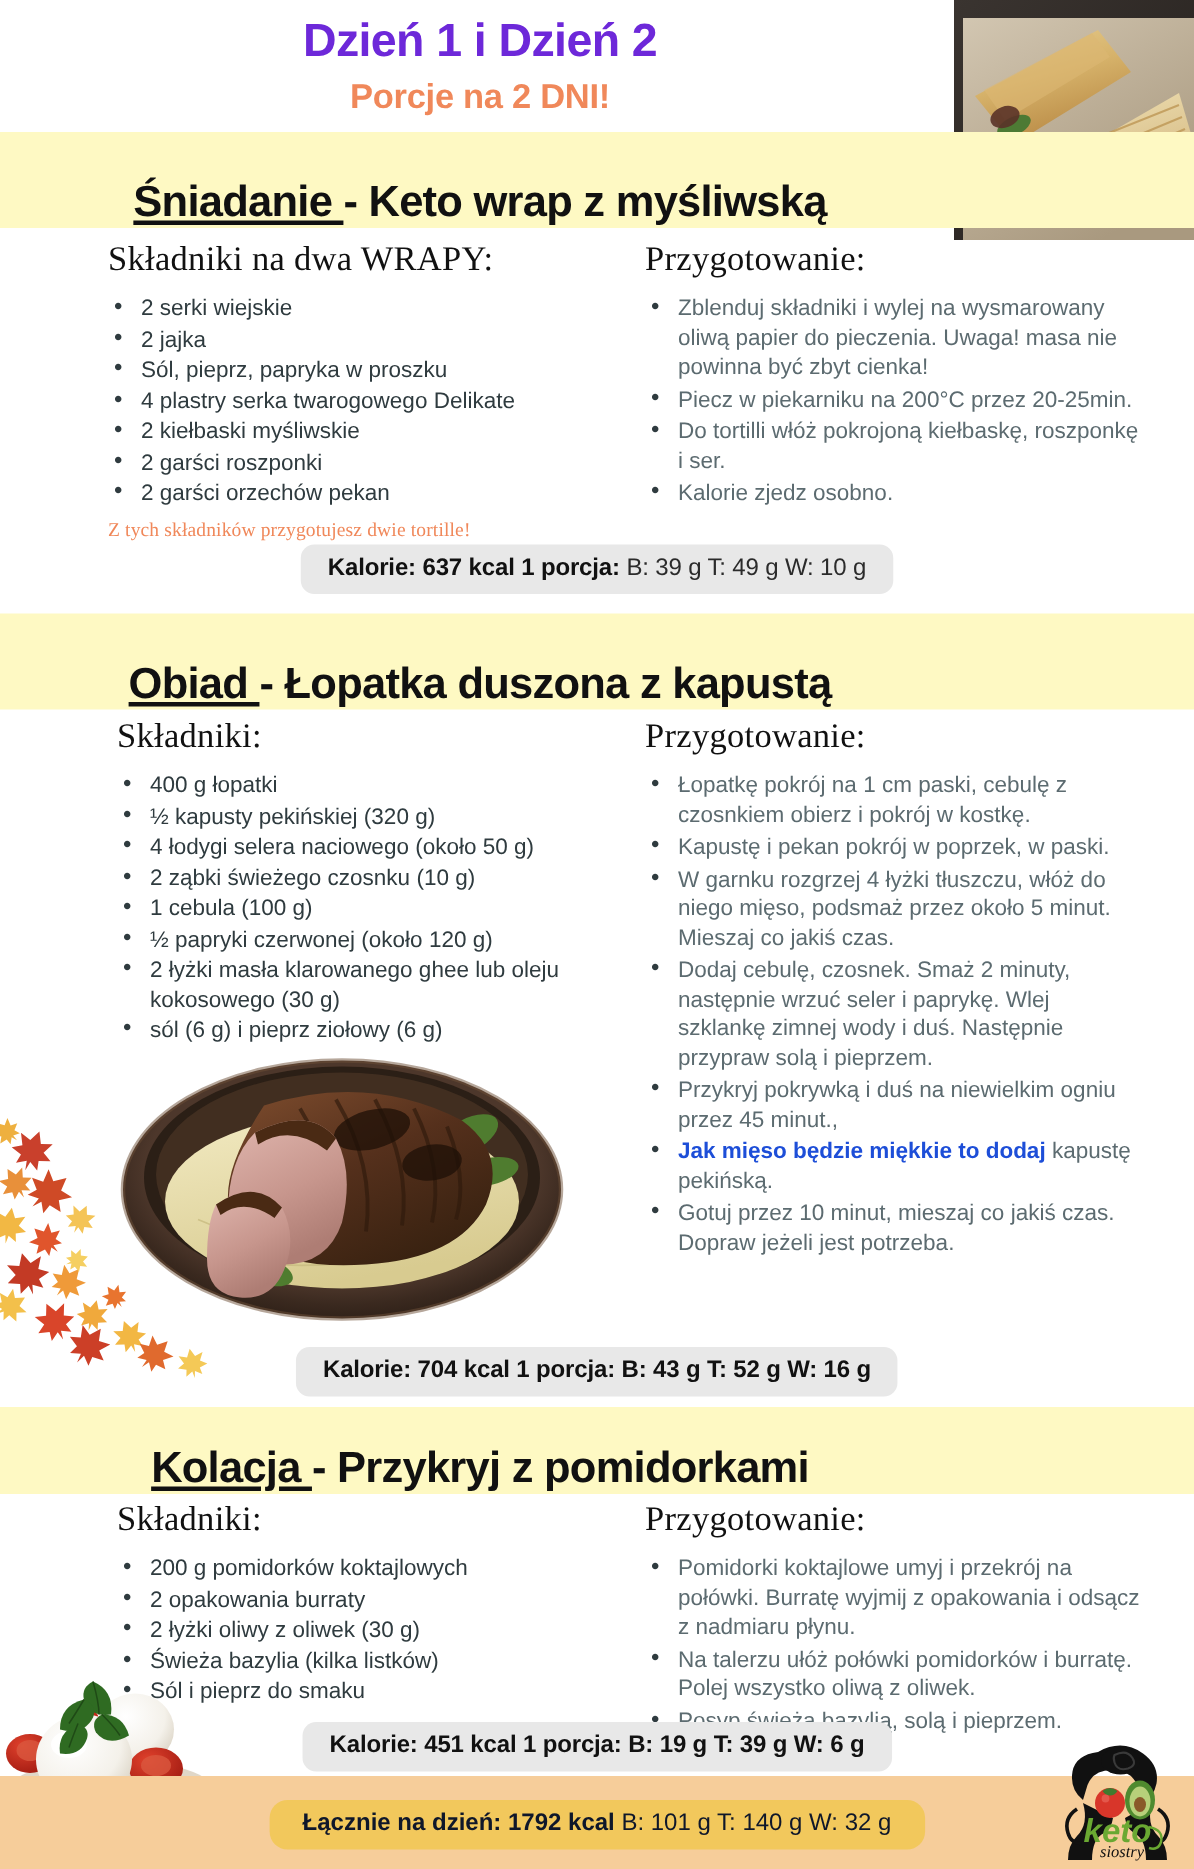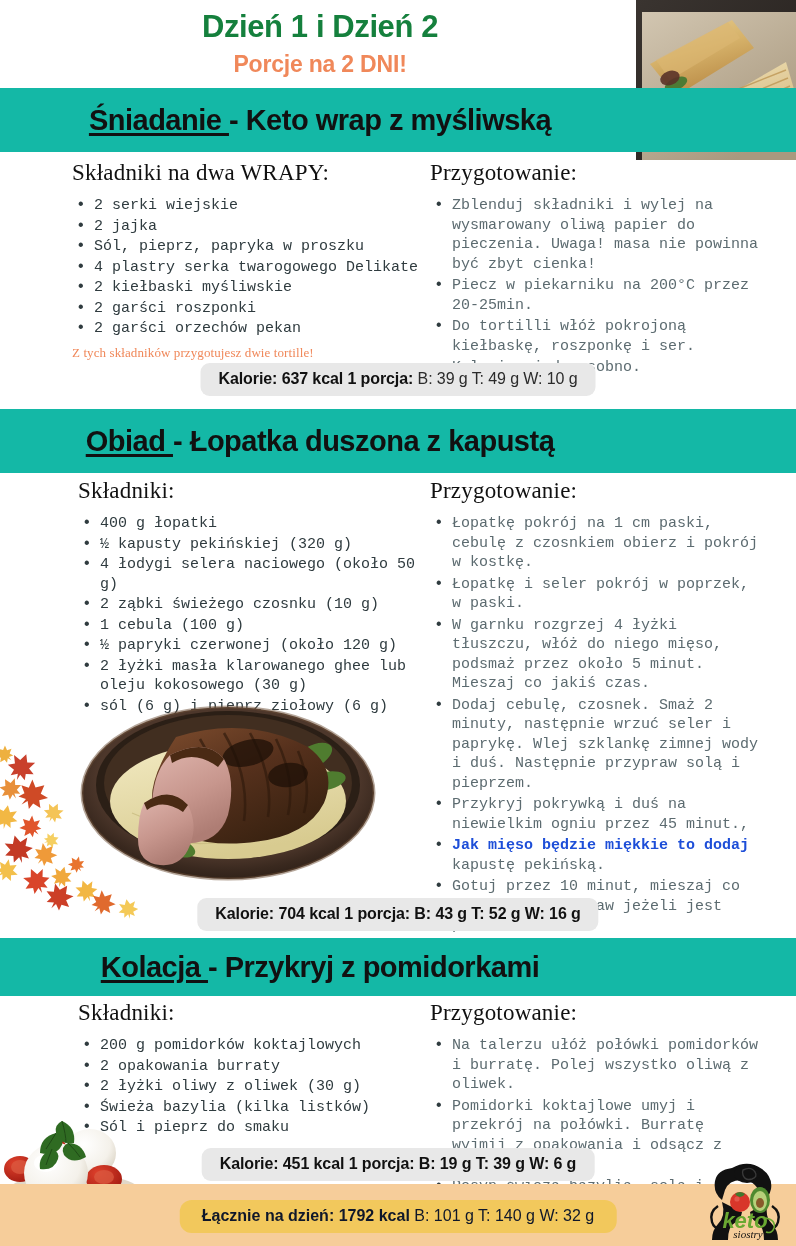--- a/index.html
+++ b/index.html
@@ -10,50 +10,50 @@
     background:#ffffff;
     color:#1d1d1b;
     position:relative;
     overflow:hidden;
   }
   .page { position:relative; width:796px; height:1246px; background:#fff; }
 
   
   .title-block { position:absolute; left:0; top:0; width:640px; height:88px;
      display:flex; flex-direction:column; align-items:center; justify-content:center; }
-  .main-title { font-size:31px; font-weight:bold; letter-spacing:-0.4px; color:#15803d; line-height:1.1; }
+  .main-title { font-size:31px; font-weight:bold; letter-spacing:-0.4px; color:#6d28d9; line-height:1.1; }
   .sub-title { font-size:23px; font-weight:bold; color:#f0885a; margin-top:6px; letter-spacing:-0.2px; }
 
   
   .hero-photo { position:absolute; right:0; top:0; width:160px; height:160px; overflow:hidden; }
   .hero-photo .ph { width:100%; height:100%; }
 
   
-  .band { position:absolute; left:0; width:796px; background:#14b8a6;
-     display:flex; align-items:center; }
+  .band { position:absolute; left:0; width:796px; background:#fef9c3;
+     display:flex; align-items:flex-end; }
   .band-inner { width:640px; text-align:center; }
   .band-title { font-size:29px; font-weight:bold; color:#111; letter-spacing:-0.5px; white-space:nowrap; }
   .band-title .u { text-decoration:underline; text-underline-offset:3px; text-decoration-thickness:3px; }
 
   #band-breakfast { top:88px; height:64px; }
   #band-lunch     { top:409px; height:64px; }
   #band-dinner    { top:938px; height:58px; }
 
   
   .recipe { position:absolute; left:0; width:680px; }
   .col { position:absolute; top:0; }
   .col-left  { left:72px;  width:350px; }
   .col-right { left:430px; width:330px; }
 
   .col-head {
     font-family:"Liberation Serif", serif;
     font-size:23px; font-weight:normal; color:#111; margin-bottom:10px; letter-spacing:0.2px;
   }
 
-  ul.items { list-style:none;font-family:Liberation Mono, monospace; }
+  ul.items { list-style:none; }
   ul.items li {
     position:relative; padding-left:22px; margin-bottom:1px;
     font-size:15px; line-height:1.30; color:#2f3b3f;
   }
   ul.items li::before {
     content:"\2022"; position:absolute; left:4px; top:-1px; font-size:16px; color:#2f3b3f;
   }
   ul.items.prep li { margin-bottom:2px; color:#5c6b70; }
   ul.items li b { font-weight:bold; color:#1d4ed8; }
   .note {
@@ -224,21 +224,21 @@
         <li>1 cebula (100 g)</li>
         <li>½ papryki czerwonej (około 120 g)</li>
         <li>2 łyżki masła klarowanego ghee lub oleju kokosowego (30 g)</li>
         <li>sól (6 g) i pieprz ziołowy (6 g)</li>
       </ul>
     </div>
     <div class="col col-right">
       <div class="col-head">Przygotowanie:</div>
       <ul class="items prep">
         <li>Łopatkę pokrój na 1 cm paski, cebulę z czosnkiem obierz i pokrój w kostkę.</li>
-        <li>Łopatkę i seler pokrój w poprzek, w paski.</li>
+        <li>Kapustę i pekan pokrój w poprzek, w paski.</li>
         <li>W garnku rozgrzej 4 łyżki tłuszczu, włóż do niego mięso, podsmaż przez około 5 minut. Mieszaj co jakiś czas.</li>
         <li>Dodaj cebulę, czosnek. Smaż 2 minuty, następnie wrzuć seler i paprykę. Wlej szklankę zimnej wody i duś. Następnie przypraw solą i pieprzem.</li>
         <li>Przykryj pokrywką i duś na niewielkim ogniu przez 45 minut.,</li>
         <li><b>Jak mięso będzie miękkie to dodaj</b><span> kapustę pekińską.</span></li>
         <li>Gotuj przez 10 minut, mieszaj co jakiś czas. Dopraw jeżeli jest potrzeba.</li>
       </ul>
     </div>
   </div>
 
   <div class="pot-photo">
@@ -353,22 +353,22 @@
         <li>200 g pomidorków koktajlowych</li>
         <li>2 opakowania burraty</li>
         <li>2 łyżki oliwy z oliwek (30 g)</li>
         <li>Świeża bazylia (kilka listków)</li>
         <li>Sól i pieprz do smaku</li>
       </ul>
     </div>
     <div class="col col-right">
       <div class="col-head">Przygotowanie:</div>
       <ul class="items prep">
+        <li>Pomidorki koktajlowe umyj i przekrój na połówki. Burratę wyjmij z opakowania i odsącz z nadmiaru płynu.</li>
         <li>Na talerzu ułóż połówki pomidorków i burratę. Polej wszystko oliwą z oliwek.</li>
-        <li>Pomidorki koktajlowe umyj i przekrój na połówki. Burratę wyjmij z opakowania i odsącz z nadmiaru płynu.</li>
         <li>Posyp świeżą bazylią, solą i pieprzem.</li>
       </ul>
     </div>
   </div>
 
   <div class="burrata-photo">
     <svg class="ph" viewBox="0 0 142 118" preserveAspectRatio="none">
       <defs>
         <radialGradient id="burg" cx="0.38" cy="0.32" r="0.72">
           <stop offset="0" stop-color="#ffffff"></stop>

